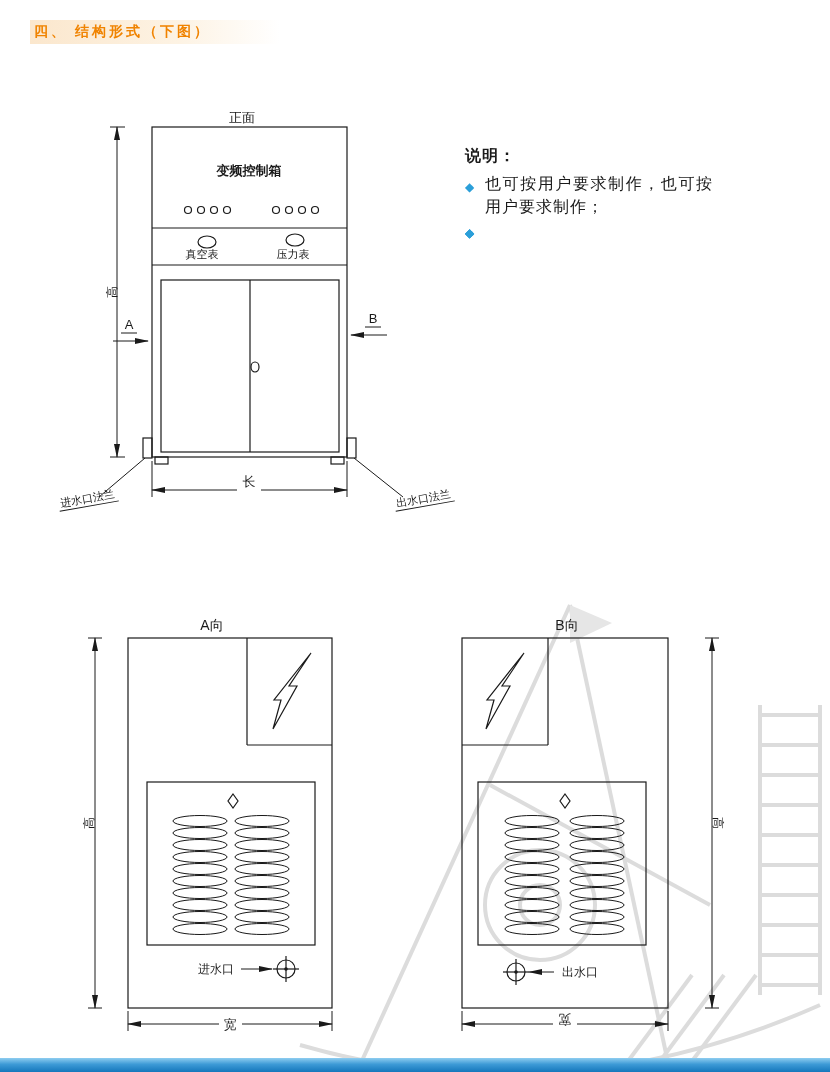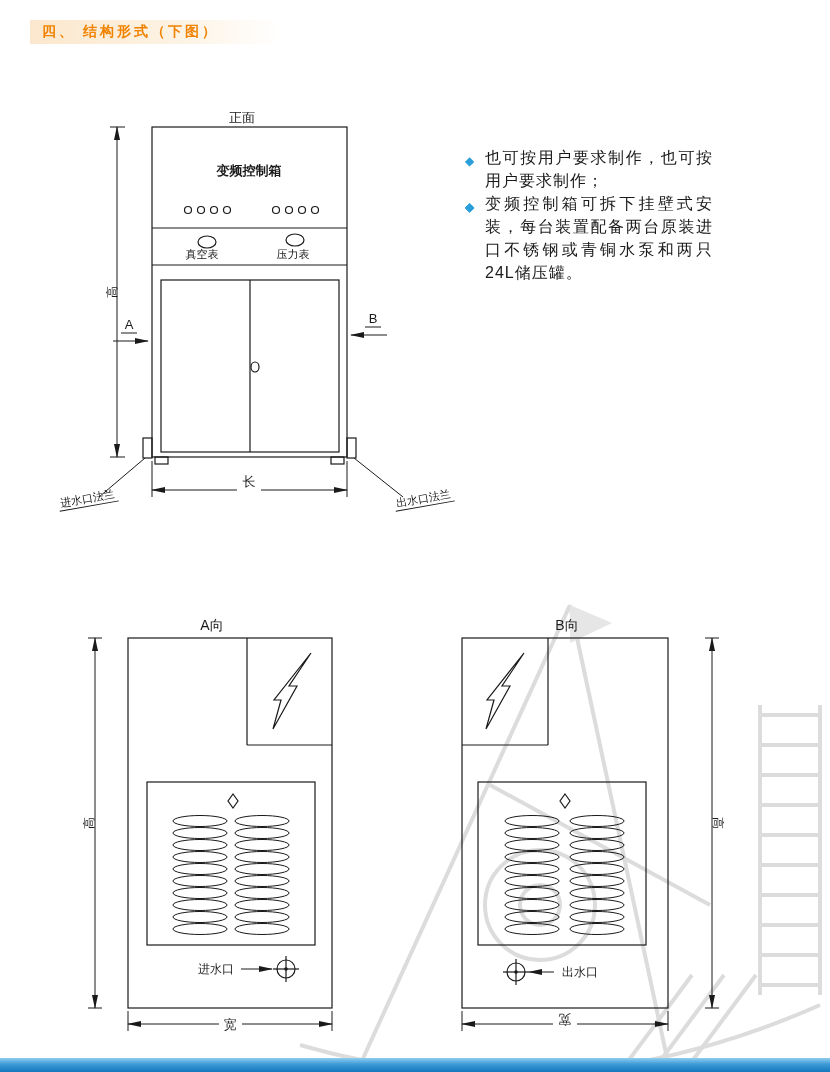--- a/index.html
+++ b/index.html
@@ -2,21 +2,21 @@
 <html><head>
 <meta charset="utf-8">
 <style>
   html,body{margin:0;padding:0;background:#fff;}
   .page{position:relative;width:830px;height:1072px;background:#fff;overflow:hidden;
         font-family:"Liberation Sans","DejaVu Sans",sans-serif;color:#1a1a1a;}
   .abs{position:absolute;}
   
   .header-bar{position:absolute;left:30px;top:20px;width:250px;height:24px;
               background:linear-gradient(90deg,#fbe7cd 0%,#fdf3e4 60%,#ffffff 100%);
-              display:flex;align-items:center;padding-left:12px;box-sizing:border-box;}
+              display:flex;align-items:center;padding-left:4px;box-sizing:border-box;}
   .header-bar span{color:#f08300;font-weight:bold;font-size:14px;letter-spacing:3px;}
   
   .footer-bar{position:absolute;left:0;top:1058px;width:830px;height:14px;
               background:linear-gradient(180deg,#8ecdf0 0%,#3d9ad6 45%,#1577bb 100%);}
   
   .notes{position:absolute;left:465px;top:146px;width:248px;}
   .notes-title{font-weight:bold;font-size:16px;margin-bottom:5px;letter-spacing:1px;}
   .note-item{position:relative;padding-left:20px;font-size:16px;line-height:23px;
              letter-spacing:1px;text-align:justify;}
   .note-item .bullet{position:absolute;left:0;top:4px;color:#2b9fd9;font-size:12px;}
@@ -134,33 +134,33 @@
       <text x="0" y="0" class="t11">进水口法兰</text>
       <line x1="-2" y1="4" x2="58" y2="4" stroke="#1a1a1a" stroke-width="1"></line>
     </g>
     <g transform="translate(342,402) rotate(-10)">
       <text x="0" y="0" class="t11">出水口法兰</text>
       <line x1="-2" y1="4" x2="58" y2="4" stroke="#1a1a1a" stroke-width="1"></line>
     </g>
   </svg>
 
   <div class="notes fg">
+    <div class="notes-title">说明：</div>
     <div class="note-item">
       <span class="bullet">◆</span>
       <span>也可按用户要求制作，也可按用户要求制作；</span>
     </div>
     <div class="note-item">
       <span class="bullet">◆</span>
     </div>
     <div class="note-item">
       <span class="bullet">◆</span>
     </div>
     <div class="note-item">
       <span class="bullet">◆</span>
-      <span>变频控制箱可拆下挂壁式安装，每台装置配备两台原装进口不锈钢或青铜水泵和两只24L储压罐。</span>
     </div>
   </div>
 
   <svg class="abs fg" style="left:75px;top:605px;" width="290" height="455" viewBox="0 0 290 455">
     <defs>
       <marker id="aa" viewBox="0 0 14 6" refX="13" refY="3" markerWidth="14" markerHeight="6" orient="auto-start-reverse">
           <path d="M0,0 L14,3 L0,6 Z" fill="#1a1a1a"></path>
         </marker>
     </defs>
     <text x="137" y="25" class="t14" text-anchor="middle">A向</text>

